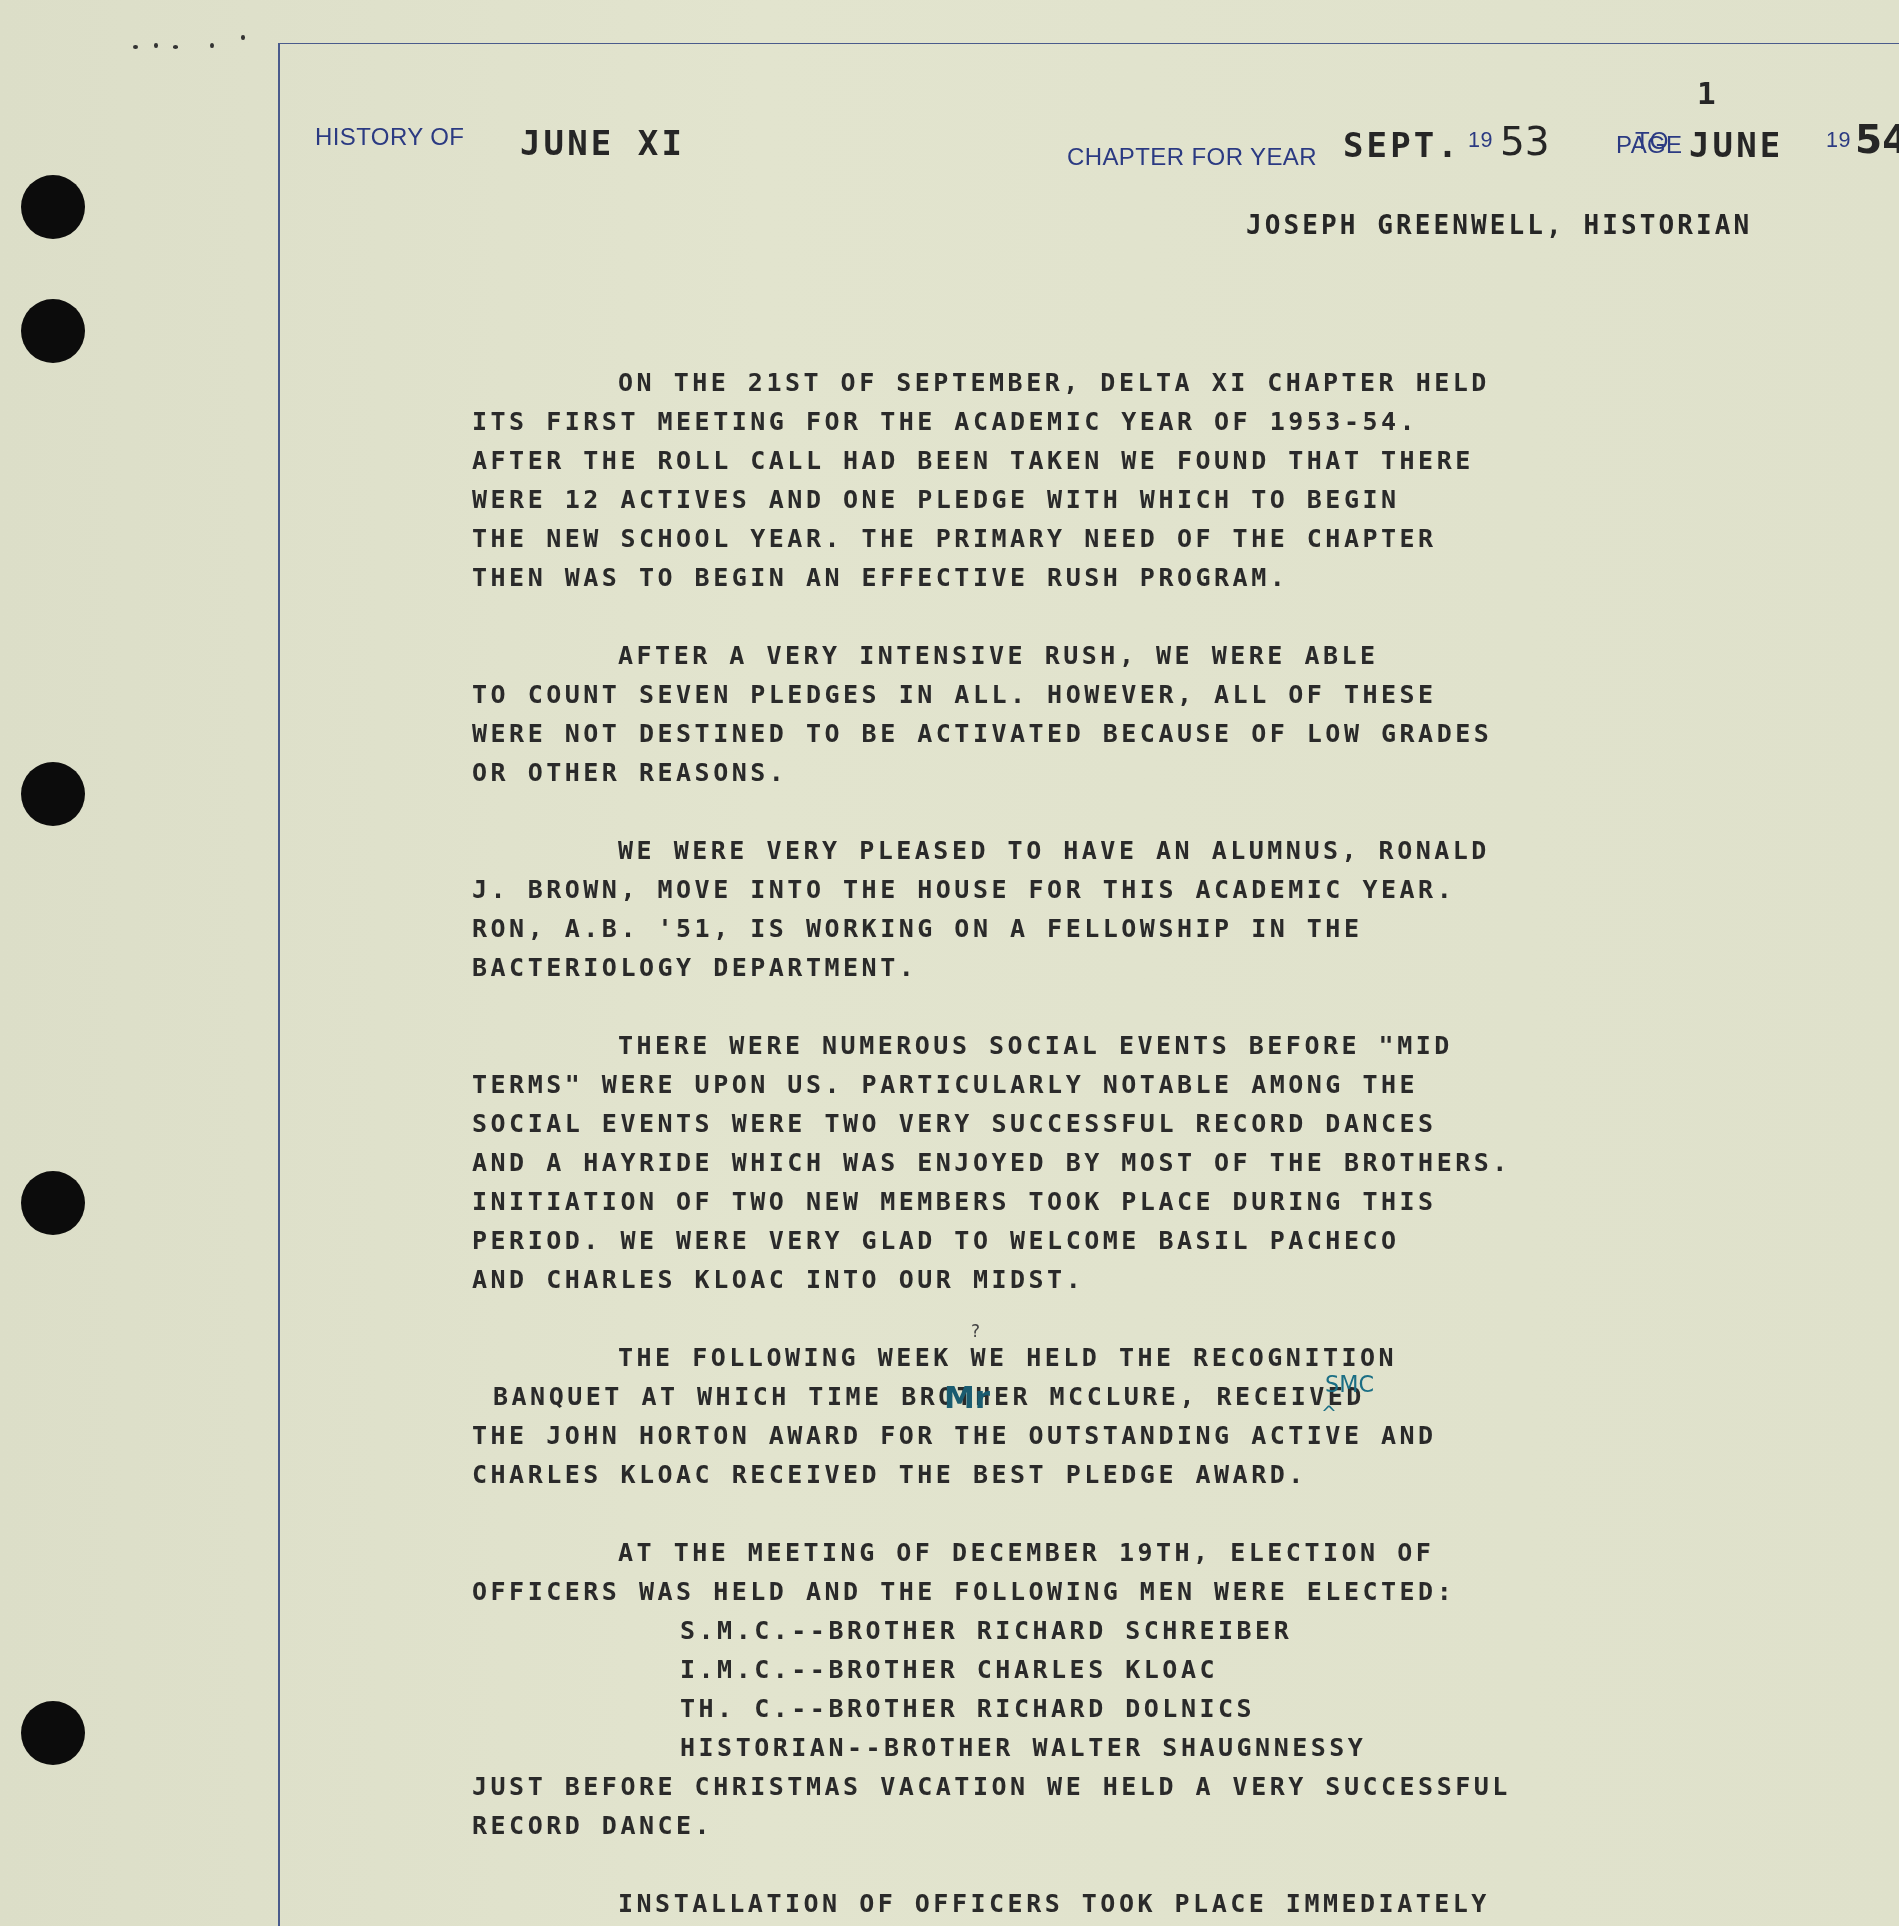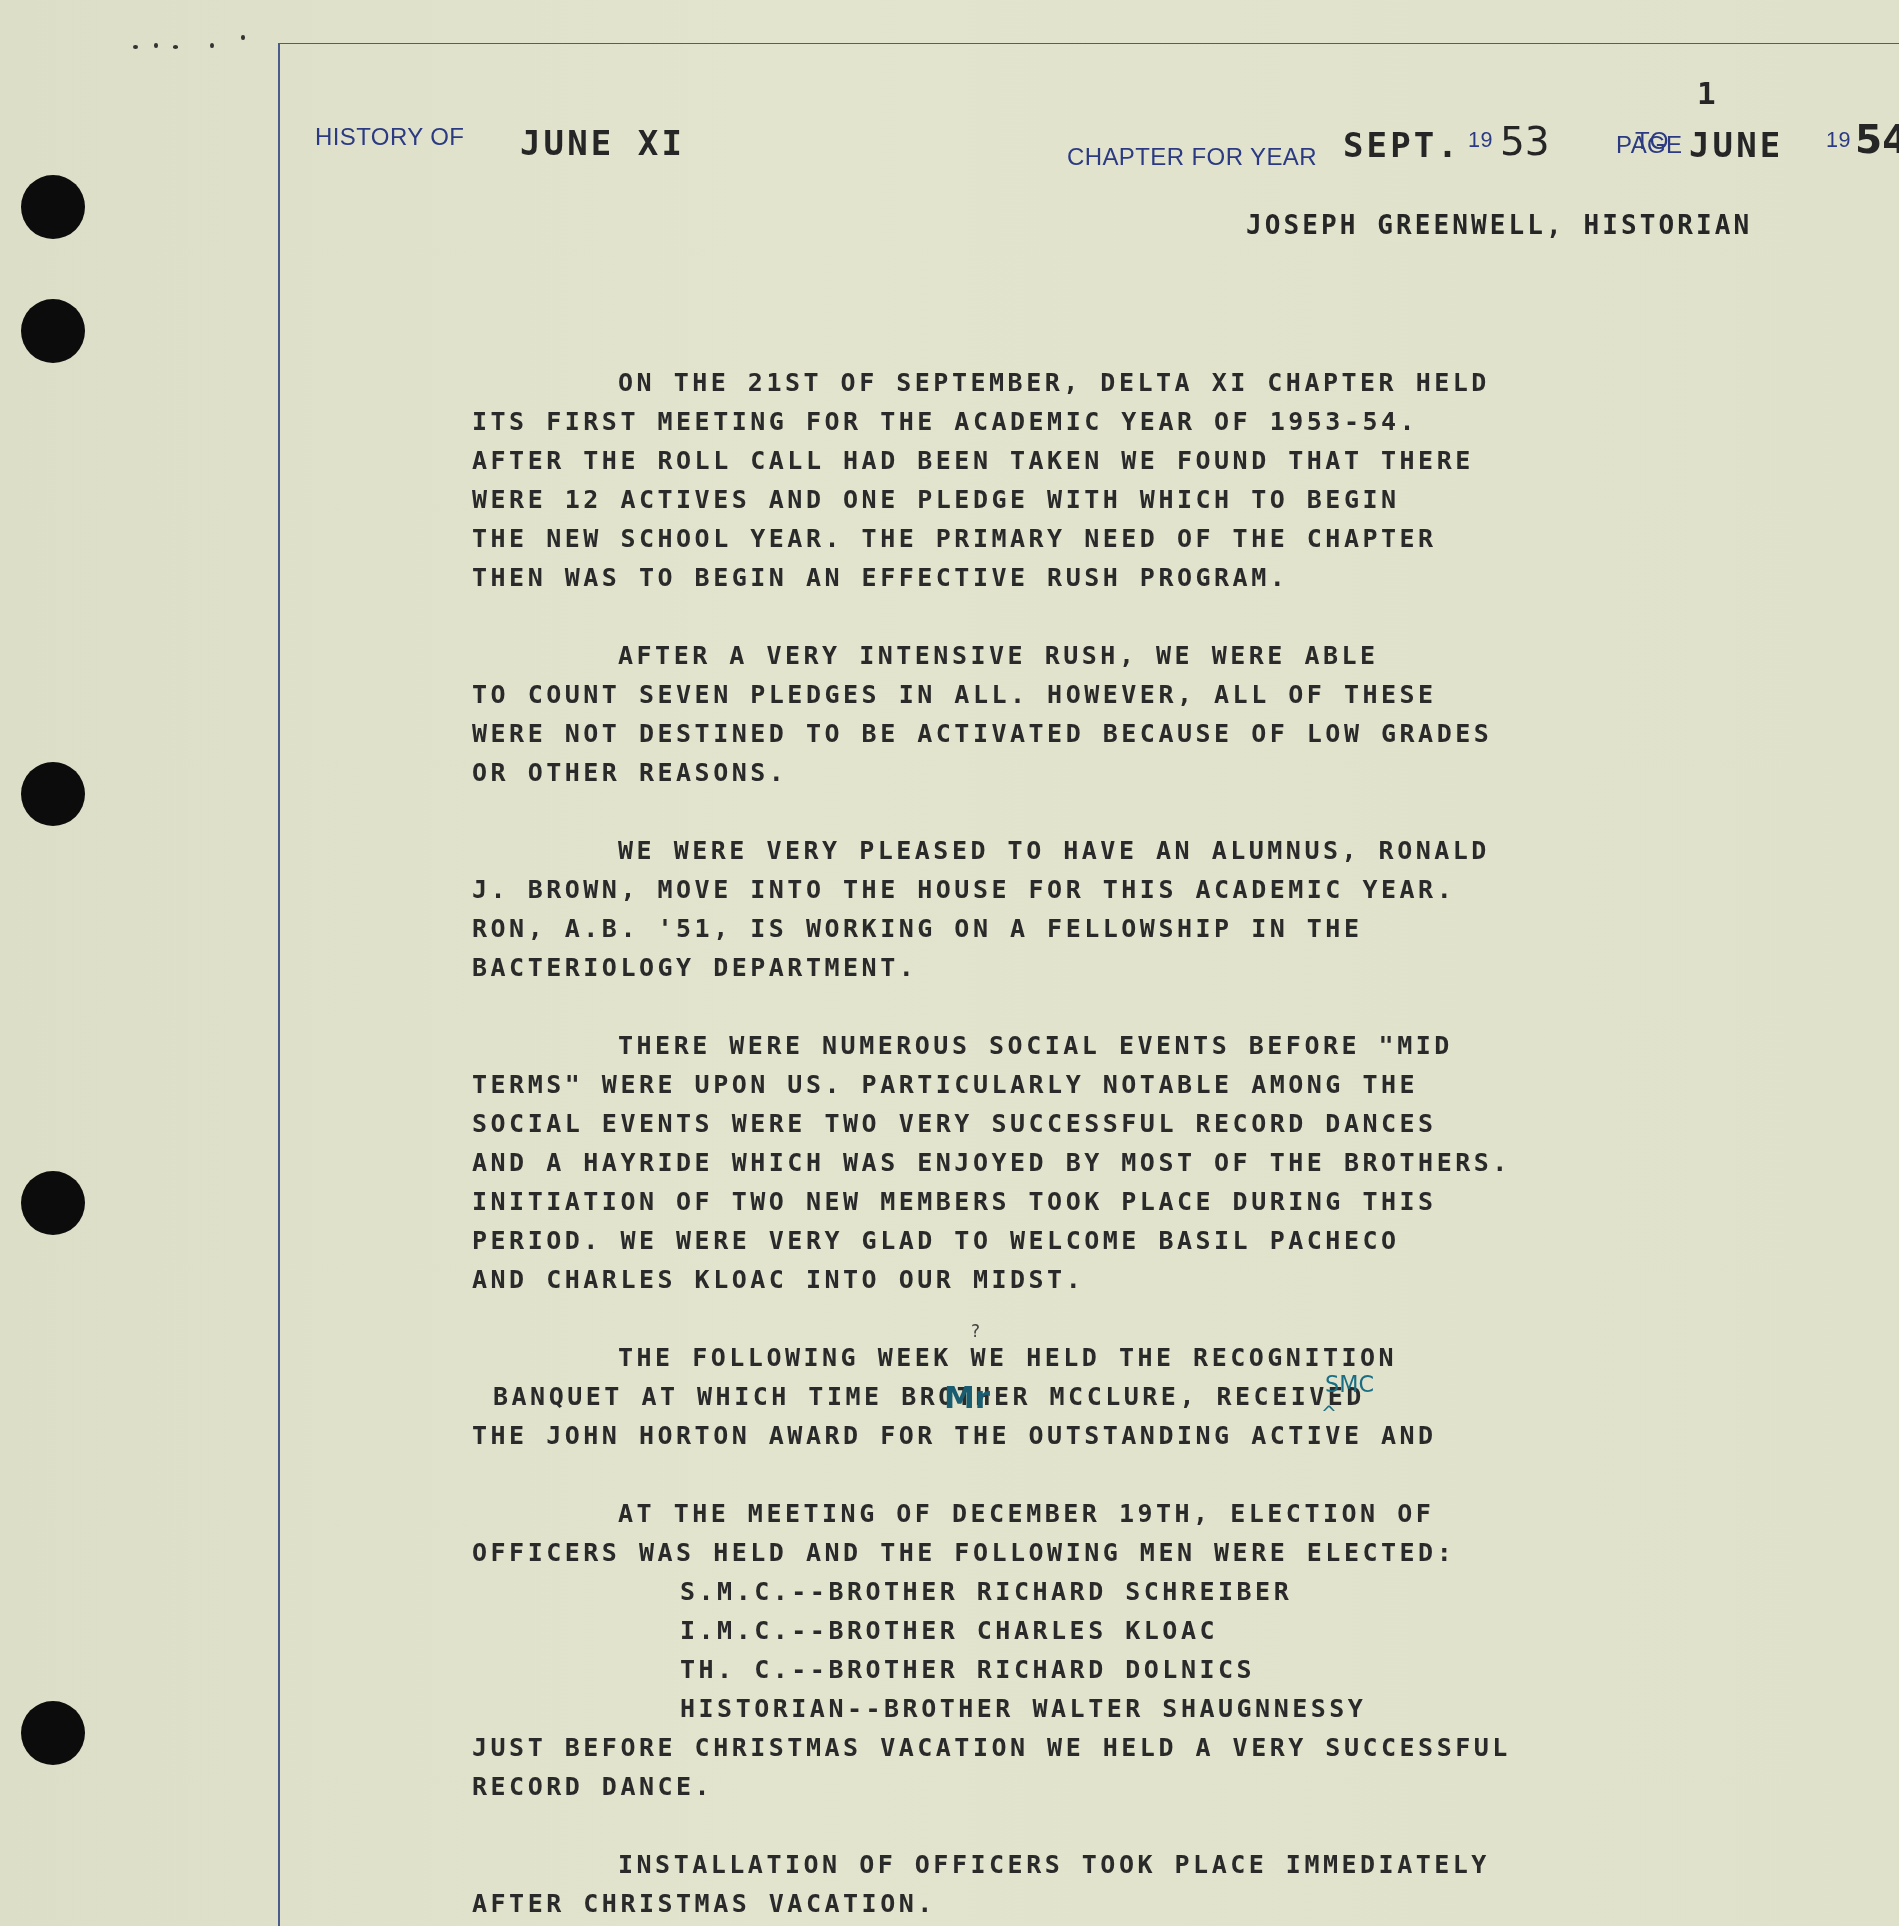--- a/index.html
+++ b/index.html
@@ -84,20 +84,21 @@
     <div class="line">social events were two very successful record dances</div>
     <div class="line">and a hayride which was enjoyed by most of the Brothers.</div>
     <div class="line">Initiation of two new members took place during this</div>
     <div class="line">period. We were very glad to welcome Basil Pacheco</div>
     <div class="line">and Charles Kloac into our midst.</div>
   </div>
   <div class="para">
     <div class="line indent">The following week we held the recognition</div>
     <div class="line" style="padding-left:21px;">banquet at which time Brother McClure, received</div>
     <div class="line">the John Horton award for the outstanding active and</div>
+    <div class="line">Charles Kloac received the best pledge award.</div>
   </div>
   <div class="para">
     <div class="line indent">At the meeting of December 19th, election of</div>
     <div class="line">officers was held and the following men were elected:</div>
     <div class="line officer">S.M.C.--Brother Richard Schreiber</div>
     <div class="line officer">I.M.C.--Brother Charles Kloac</div>
     <div class="line officer">Th. C.--Brother Richard Dolnics</div>
     <div class="line officer">Historian--Brother Walter Shaugnnessy</div>
     <div class="line">Just before Christmas vacation we held a very successful</div>
     <div class="line">record dance.</div>

